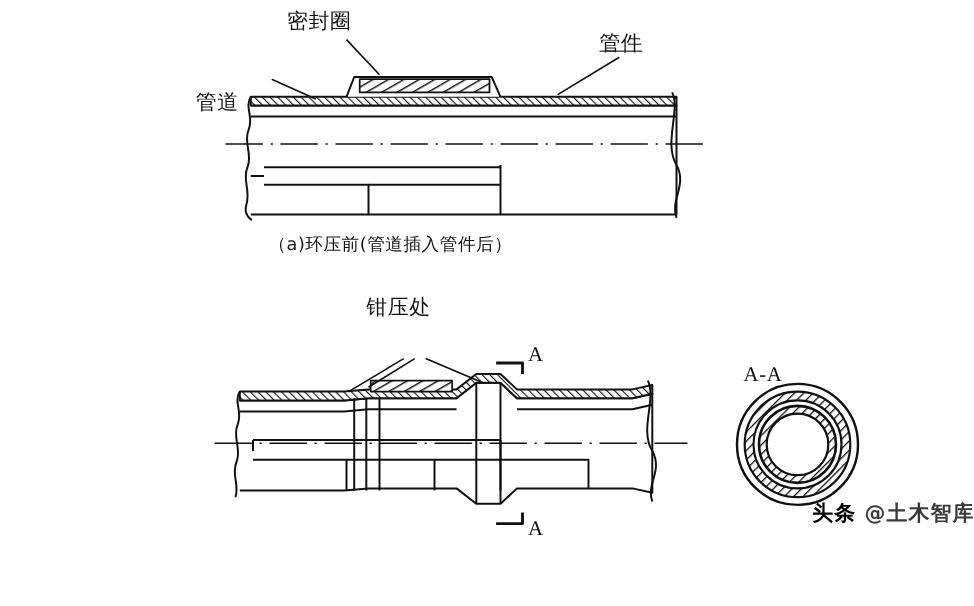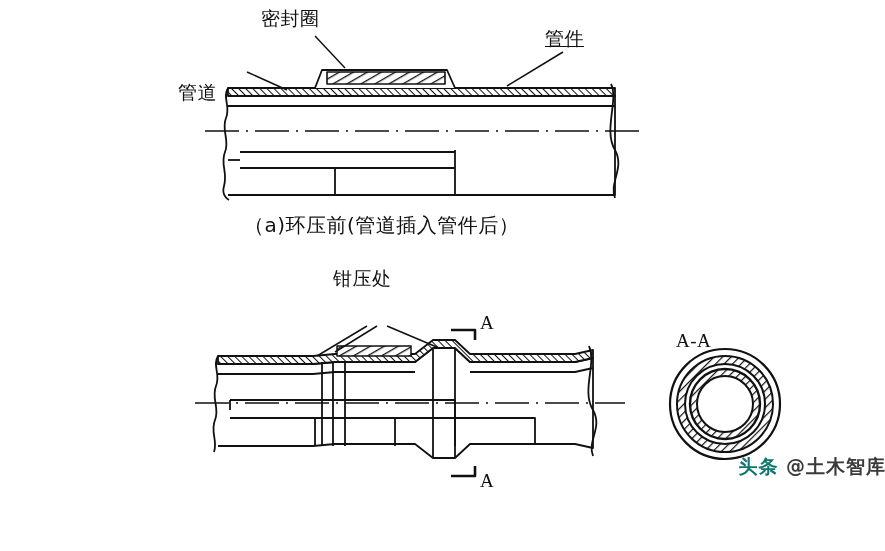--- a/index.html
+++ b/index.html
@@ -23,34 +23,34 @@
     text-align: right;
   }
   .lbl {
     position: absolute;
     font-family: "DejaVu Sans", sans-serif;
     color: #111111;
     white-space: nowrap;
     letter-spacing: 0.5px;
   }
   .lbl-cn-19 { font-size: 19px; }
-  .lbl-cap   { font-size: 20px; }
+  .lbl-cap   { font-size: 16px; }
   .lbl-sec   { font-size: 19px; font-family: "Liberation Serif", serif; }
   .watermark {
     position: absolute;
     right: 14px;
     bottom: 10px;
     font-size: 19px;
     font-family: "DejaVu Sans", sans-serif;
     color: #3a3a3a;
     font-weight: bold;
     letter-spacing: 1px;
   }
   .wm-head {
-    color: #0f766e;
+    color: #000000;
   }
   svg { display: block; }
 </style>
 </head>
 <body>
 
 <div id="stage">
 
   <svg width="885" height="260" viewBox="0 0 885 260" style="position:absolute; left:0; top:0;">
     <defs>

